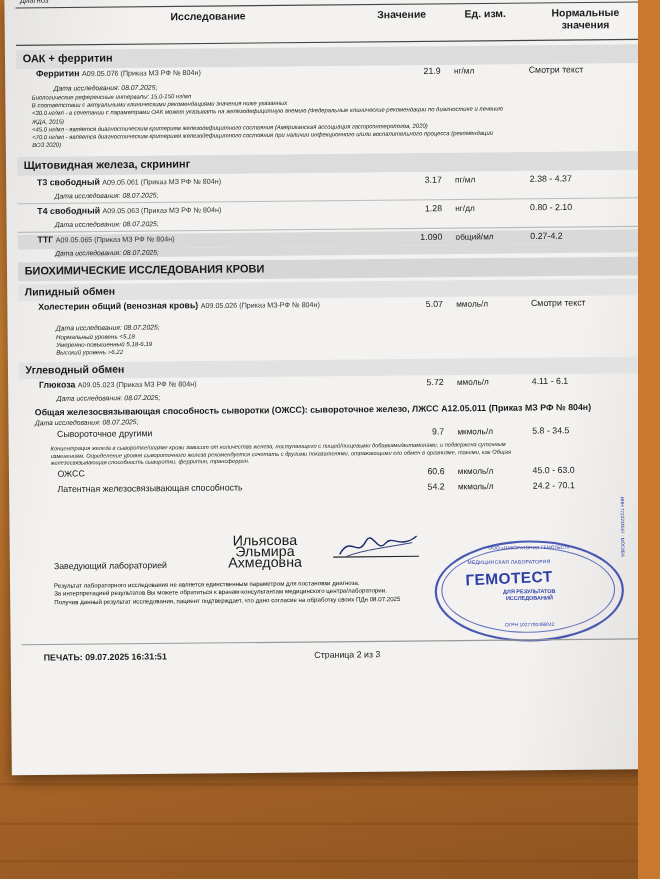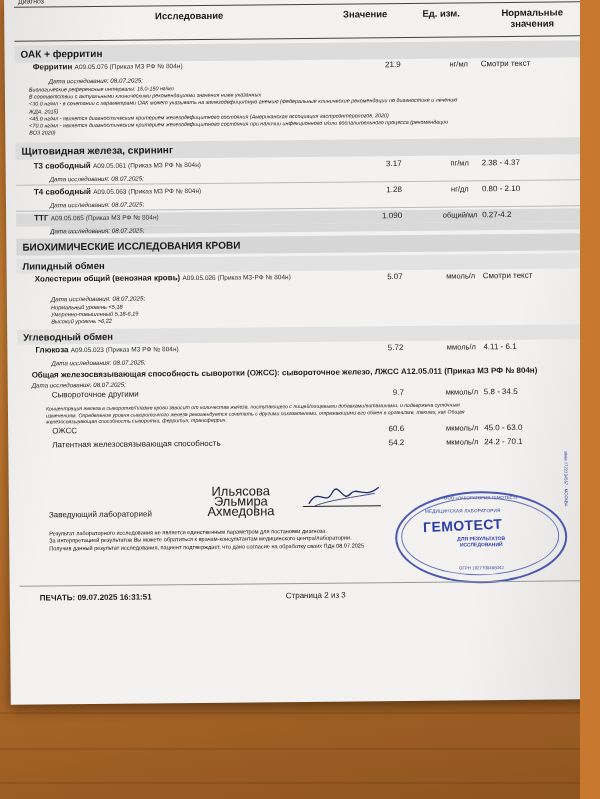--- a/index.html
+++ b/index.html
@@ -121,23 +121,22 @@
   }
   .val {
     position: absolute;
     left: 316px;
     width: 70px;
     text-align: right;
     font-size: 8px;
   }
   .unit {
     position: absolute;
-    left: 415px;
+    left: 398px;
     width: 58px;
-    text-align: center;
     font-size: 7.5px;
   }
   .ref {
     position: absolute;
     left: 466px;
     width: 106px;
     text-align: left;
     font-size: 8px;
   }
   .dateline {

